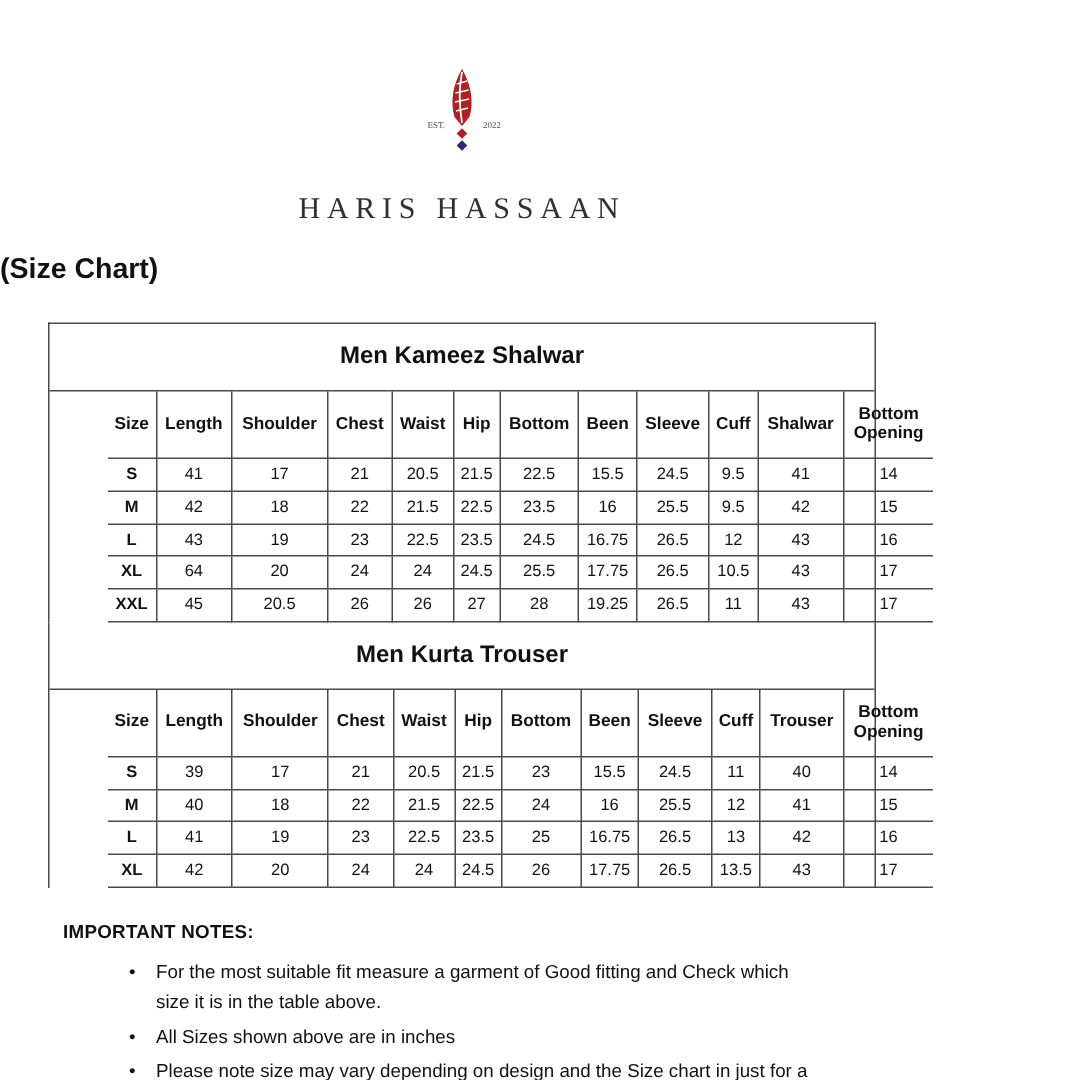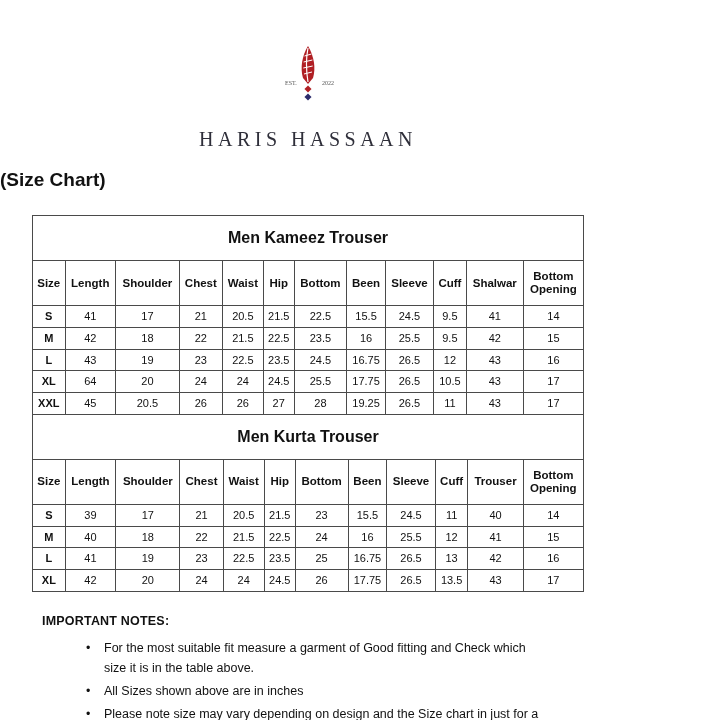--- a/index.html
+++ b/index.html
@@ -61,20 +61,21 @@
     text-align: center;
     font-size: 16px;
     font-weight: bold;
     padding: 13px 0 13px 0;
     border-bottom: 1px solid #4a4a4a;
   }
   table.size-table {
     width: 100%;
     border-collapse: collapse;
     font-size: 11px;
+    margin-left: 39px;
   }
   table.size-table th,
   table.size-table td {
     border-right: 1px solid #4a4a4a;
     border-bottom: 1px solid #4a4a4a;
     text-align: center;
     padding: 4px 2px;
     line-height: 1.15;
   }
   table.size-table th {
@@ -144,21 +145,21 @@
         <text x="20" y="41" font-family="Liberation Serif, serif" font-size="6" fill="#555">EST.</text>
         <text x="57" y="41" font-family="Liberation Serif, serif" font-size="6" fill="#555">2022</text>
       </svg>
     </div>
     <div class="brand-name">HARIS HASSAAN</div>
   </div>
 
   <div class="doc-title">(Size Chart)</div>
 
   <div class="table-wrap first">
-    <div class="section-title">Men Kameez Trouser</div>
+    <div class="section-title">Men Kameez Shalwar</div>
     <table class="size-table">
       <thead>
         <tr id="t1-head">
             <th>Size</th>
             <th>Length</th>
             <th>Shoulder</th>
             <th>Chest</th>
             <th>Waist</th>
             <th>Hip</th>
             <th>Bottom</th>

